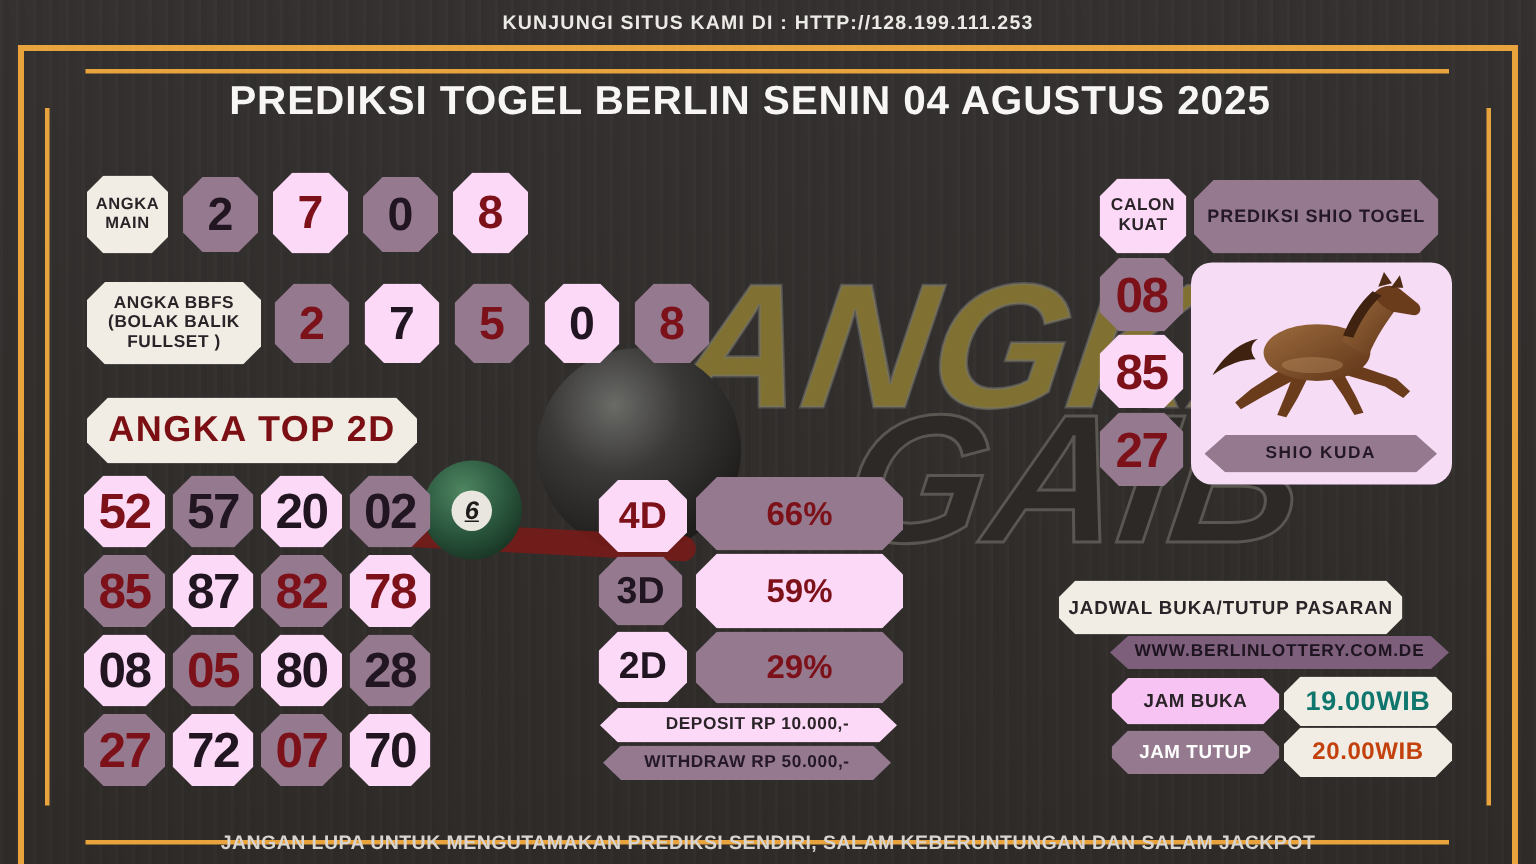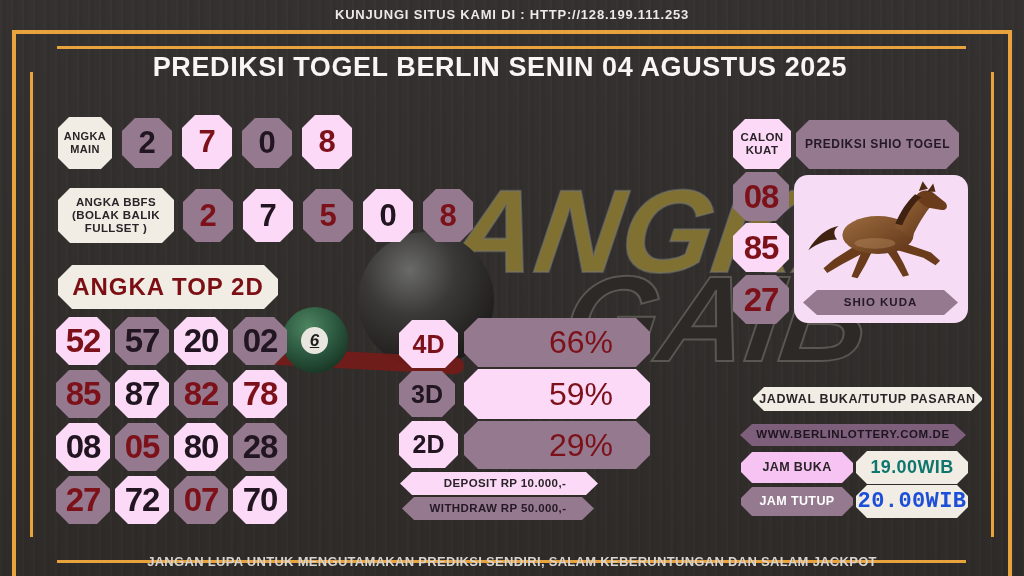--- a/index.html
+++ b/index.html
@@ -24,21 +24,21 @@
   .bg-pink{background:#FBD9F7;}
   .bg-pink2{background:#F6C3F2;}
   .bg-mauve{background:#95798F;}
   .bg-plum{background:#7D5F7B;}
   .ink-red{color:#7C1119;}
   .ink-dark{color:#201520;}
   
   .lbl{font-weight:bold;color:#2A2328;letter-spacing:.4px;line-height:1.15;}
   .digit{font-weight:bold;font-size:31px;}
   .cell{font-weight:bold;font-size:33px;letter-spacing:-1px;}
-  .pct{font-weight:normal;font-size:32px;padding-left:48px;}
+  .pct{font-weight:bold;font-size:22px;}
   .dlabel{font-weight:bold;font-size:25px;}
   
   .gold{background:#E8A33D;}
   .frame{z-index:2;}
   
   .decor{z-index:1;}
   .wm{font-style:italic;font-weight:bold;transform:skewX(-8deg);line-height:1;white-space:nowrap;}
   .content{z-index:3;}
   .grid2d{display:grid;grid-template-columns:repeat(4,54px);grid-auto-rows:48px;gap:5px;}
   .ball{border-radius:50%;}
@@ -154,34 +154,34 @@
       <path d="M150,16 l5,-13 7,10 z" fill="#4E2B12"></path>
       <path d="M161,17 l8,-11 3,11 z" fill="#4E2B12"></path>
       <path d="M145,20 C134,30 125,44 119,59 L128,61 C134,47 143,32 153,24 Z" fill="#3F2310"></path>
       <ellipse cx="92" cy="85" rx="27" ry="7" fill="#C59A6D" opacity=".35"></ellipse>
     </svg>
     <div class="hexbar bg-mauve" style="position:absolute;left:9px;bottom:8px;width:155px;height:25px;--pt:14px;">
       <span class="lbl" style="font-size:11.5px;color:#241826;letter-spacing:1px;">SHIO KUDA</span>
     </div>
   </div>
 
-  <div class="abs content oct bg-cream" style="left:753px;top:387px;width:229px;height:24px;--cut:11px;">
+  <div class="abs content oct bg-cream" style="left:706px;top:387px;width:229px;height:36px;--cut:11px;">
     <span class="lbl" style="font-size:12.5px;letter-spacing:.6px;">JADWAL BUKA/TUTUP PASARAN</span>
   </div>
   <div class="abs content hexbar bg-plum" style="left:740px;top:424px;width:226px;height:22px;--pt:12px;">
     <span class="lbl" style="font-size:11.5px;color:#1D1420;letter-spacing:.6px;">WWW.BERLINLOTTERY.COM.DE</span>
   </div>
   <div class="abs content oct bg-pink2" style="left:741px;top:452px;width:112px;height:31px;--cut:11px;">
     <span class="lbl" style="font-size:12.5px;">JAM BUKA</span>
   </div>
   <div class="abs content oct bg-cream" style="left:856px;top:451px;width:112px;height:33px;--cut:11px;">
     <span style="font-weight:bold;font-size:18px;color:#0f766e;letter-spacing:.4px;">19.00WIB</span>
   </div>
   <div class="abs content oct bg-mauve" style="left:741px;top:487px;width:112px;height:29px;--cut:11px;">
     <span class="lbl" style="font-size:12.5px;color:#ffffff;">JAM TUTUP</span>
   </div>
   <div class="abs content oct bg-cream" style="left:856px;top:485px;width:112px;height:33px;--cut:11px;">
-    <span style="font-weight:bold;font-size:22px;color:#1d4ed8;letter-spacing:.4px;font-family:Liberation Mono, monospace;">20.00WIB</span>
+    <span style="font-weight:bold;font-size:16px;color:#c2410c;letter-spacing:.4px;">20.00WIB</span>
   </div>
 
   <div class="abs content" style="left:0;top:554px;width:1024px;text-align:center;font-size:13px;font-weight:bold;color:#D8D5D0;letter-spacing:.3px;">JANGAN LUPA UNTUK MENGUTAMAKAN PREDIKSI SENDIRI, SALAM KEBERUNTUNGAN DAN SALAM JACKPOT</div>
 
 </div>
 
 </body></html>

